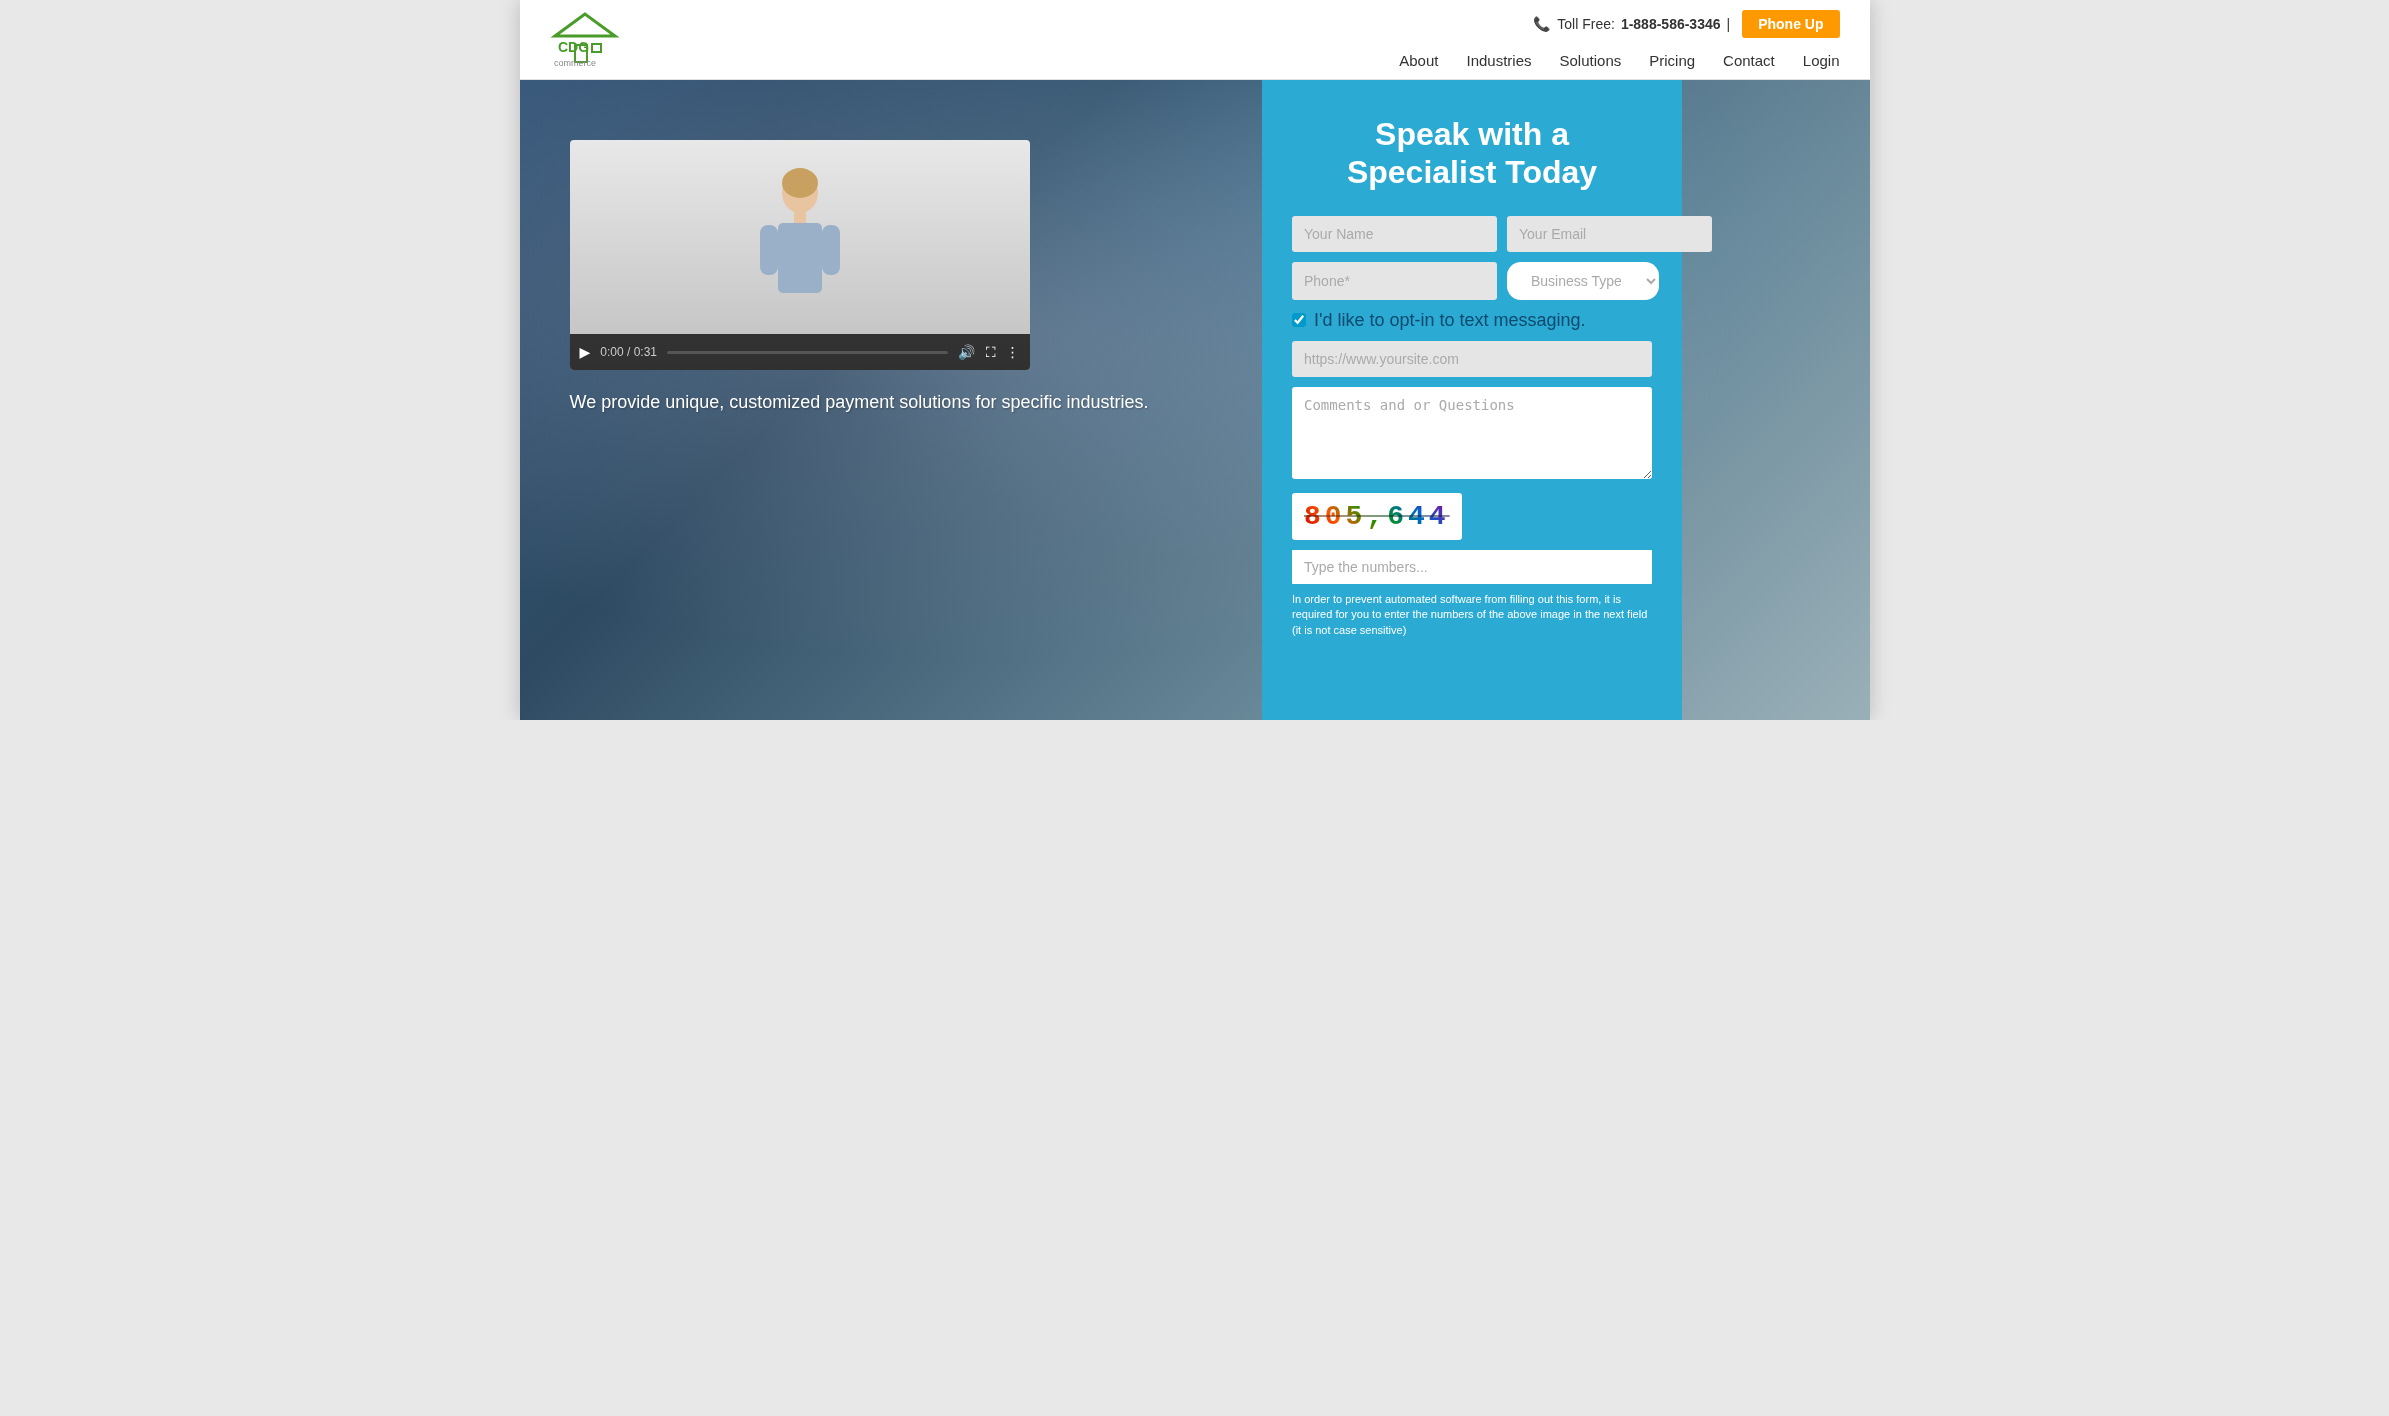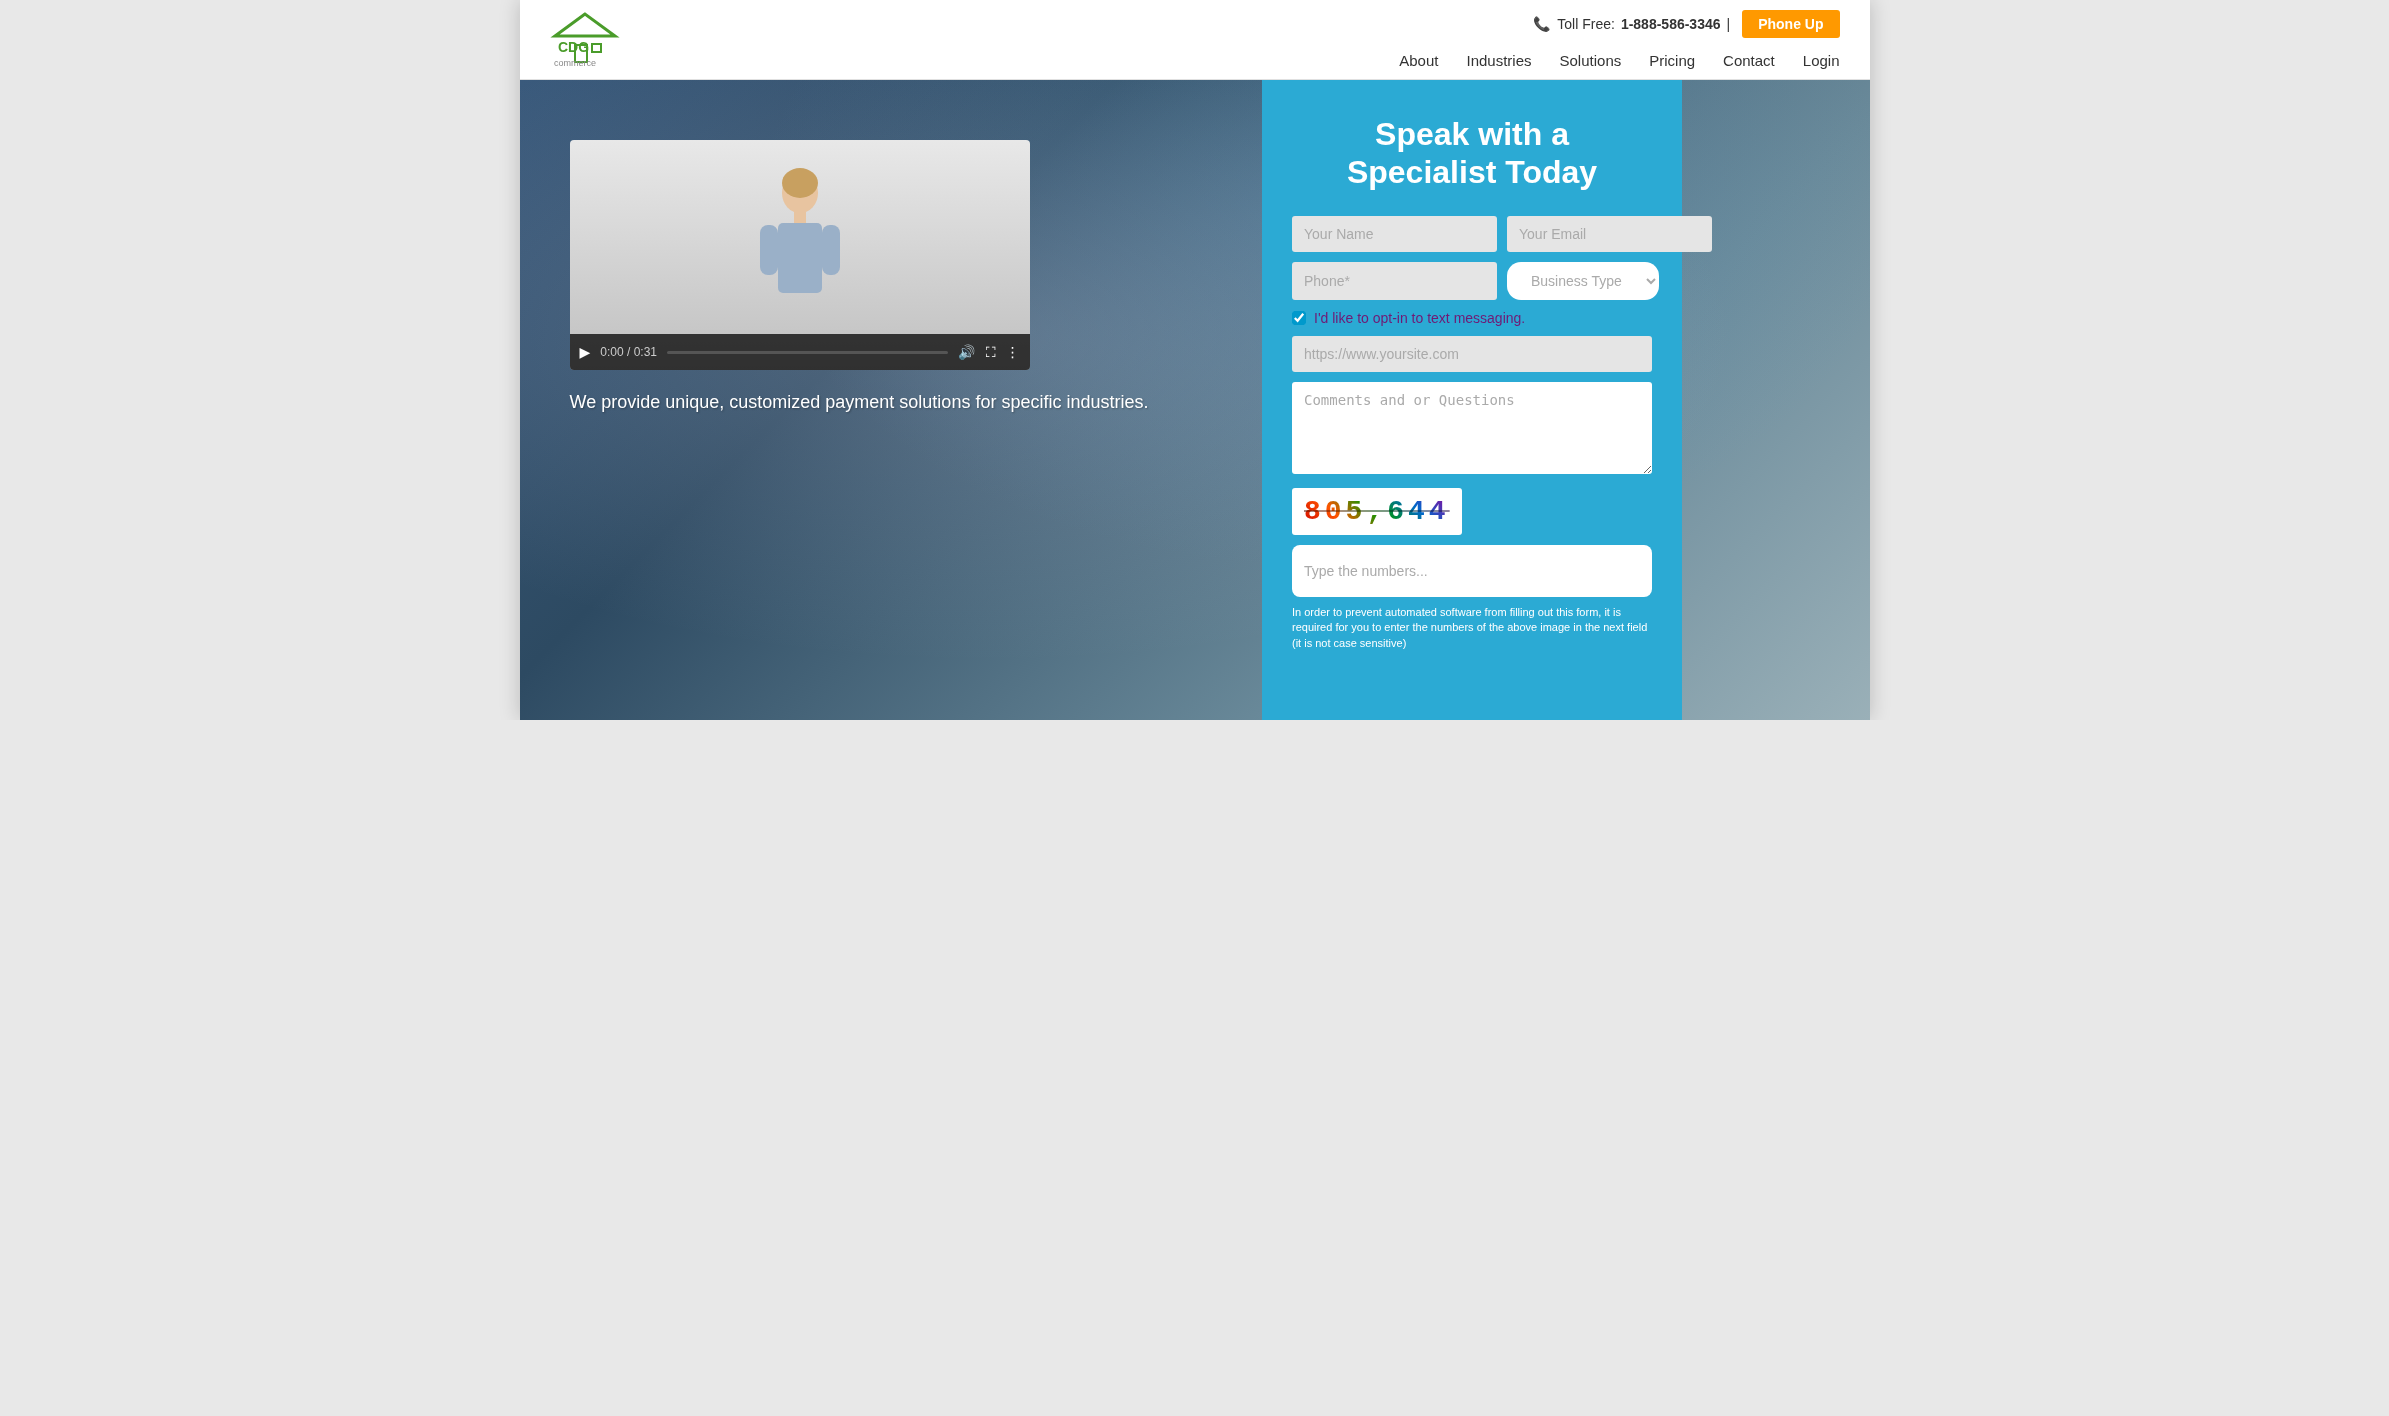--- a/index.html
+++ b/index.html
@@ -214,22 +214,22 @@
       align-items: center;
       gap: 8px;
       margin-bottom: 10px;
     }
     .checkbox-row input[type="checkbox"] {
       accent-color: #0099cc;
       width: 14px;
       height: 14px;
     }
     .checkbox-label {
-      color: #701a75;
-      font-size: 14px;
+      color: #0c4a6e;
+      font-size: 18px;
     }
     .form-textarea {
       width: 100%;
       padding: 10px 12px;
       font-size: 14px;
       border: none;
       border-radius: 3px;
       background: #fff;
       color: #555;
       outline: none;
@@ -253,24 +253,24 @@
       color: transparent;
       background: linear-gradient(45deg, #c00, #f50, #090, #06c, #909);
       -webkit-background-clip: text;
       background-clip: text;
       text-decoration: line-through;
       text-decoration-color: rgba(0,0,0,0.3);
       position: relative;
     }
     .captcha-input {
       width: 100%;
-      padding: 18px 12px;
+      padding: 9px 12px;
       font-size: 14px;
       border: none;
-      border-radius: 8px;
+      border-radius: 1px;
       background: #fff;
       color: #555;
       outline: none;
       margin-bottom: 8px;
     }
     .captcha-input::placeholder { color: #aaa; }
     .captcha-note {
       color: #fff;
       font-size: 11px;
       line-height: 1.4;

